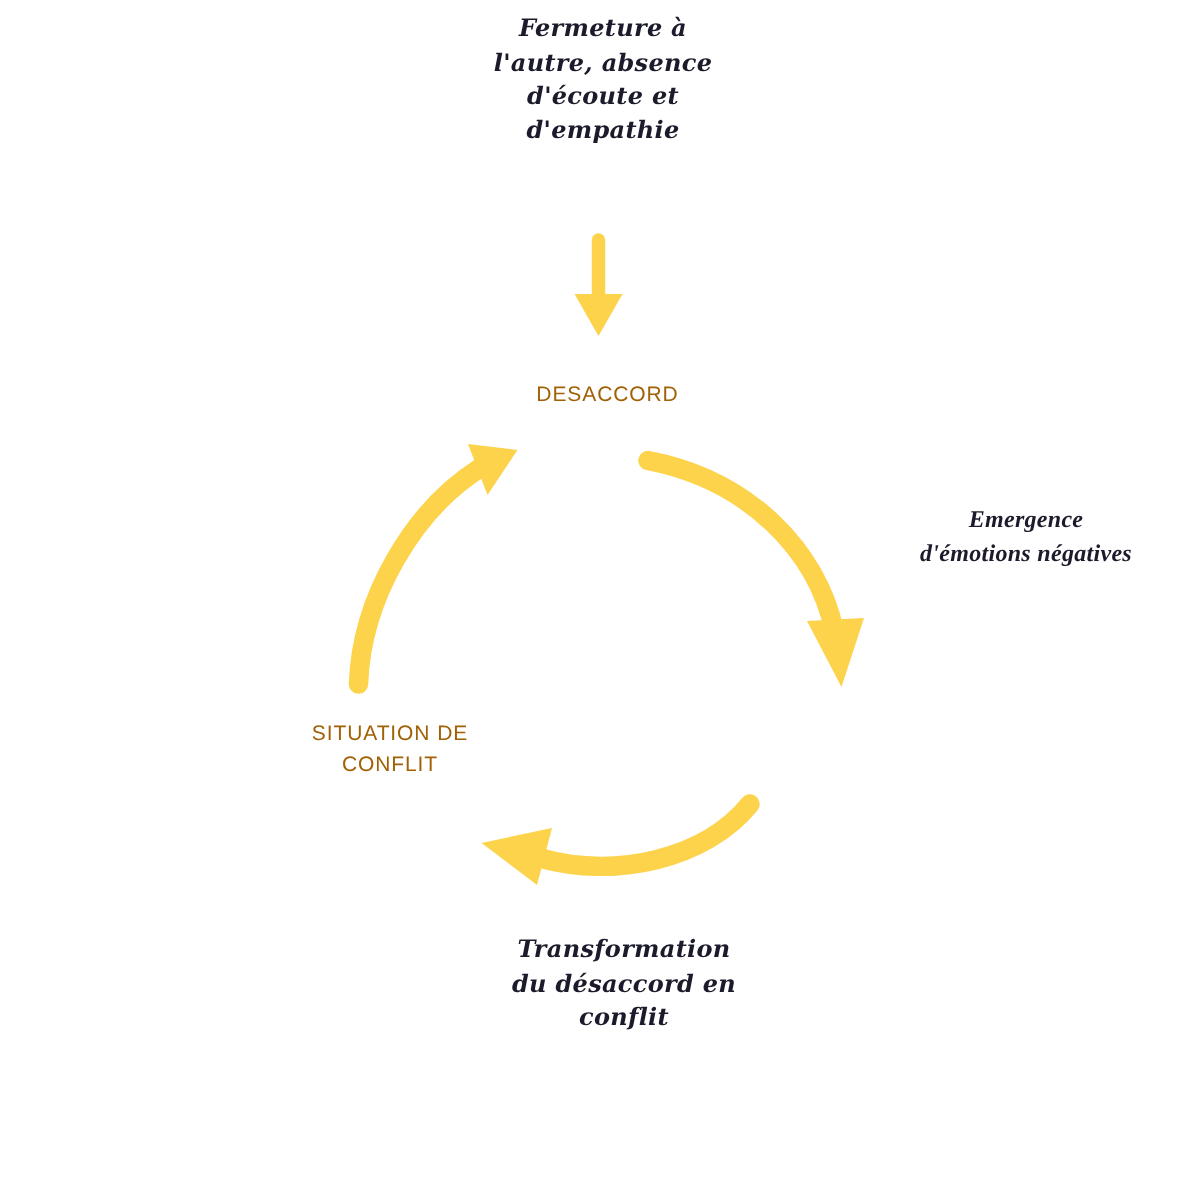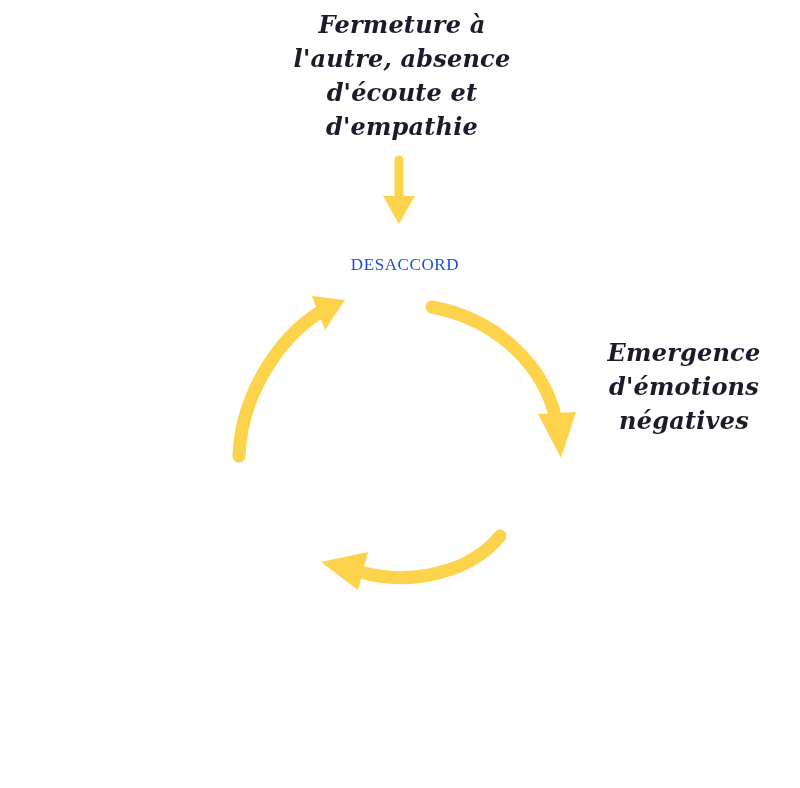--- a/index.html
+++ b/index.html
@@ -14,47 +14,48 @@
     background: #ffffff;
     font-family: "Liberation Sans", sans-serif;
     overflow: hidden;
   }
   .annotation {
     position: absolute;
     font-family: "DejaVu Serif", serif;
     font-style: italic;
     font-weight: bold;
     color: #1b1b2b;
-    font-size: 24px;
+    font-size: 16px;
     line-height: 1.42;
     text-align: center;
     white-space: pre-line;
     letter-spacing: 0.2px;
   }
   .node {
     position: absolute;
-    font-family: Liberation Serif, serif;
-    color: #1d4ed8;
-    font-size: 17px;
+    font-family: Liberation Sans, sans-serif;
+    color: #a16207;
+    font-size: 14px;
     line-height: 1.5;
     text-align: center;
     white-space: pre-line;
     letter-spacing: 0.6px;
   }
   
   #ann-top {
     left: 268px;
     top: 8px;
     width: 268px;
   }
   #ann-right {
     left: 570px;
     top: 336px;
     width: 228px;
     text-align: center;
+    font-family: Liberation Serif, serif;
   }
   #ann-bottom {
     left: 300px;
     top: 622px;
     width: 232px;
   }
   #ann-left {
     left: 20px;
     top: 336px;
     width: 222px;
@@ -113,19 +114,24 @@
   </svg>
 
   <div class="annotation" id="ann-top">Fermeture à
 l'autre, absence
 d'écoute et
 d'empathie</div>
 
   <div class="annotation" id="ann-right">Emergence
 d'émotions négatives</div>
 
+  <div class="annotation" id="ann-bottom">Transformation
+du désaccord en
+conflit</div>
 
 
   <div class="node" id="node-desaccord">DESACCORD</div>
 
 
+  <div class="node" id="node-conflit">SITUATION DE
+CONFLIT</div>
 
 </div>
 
 </body></html>

